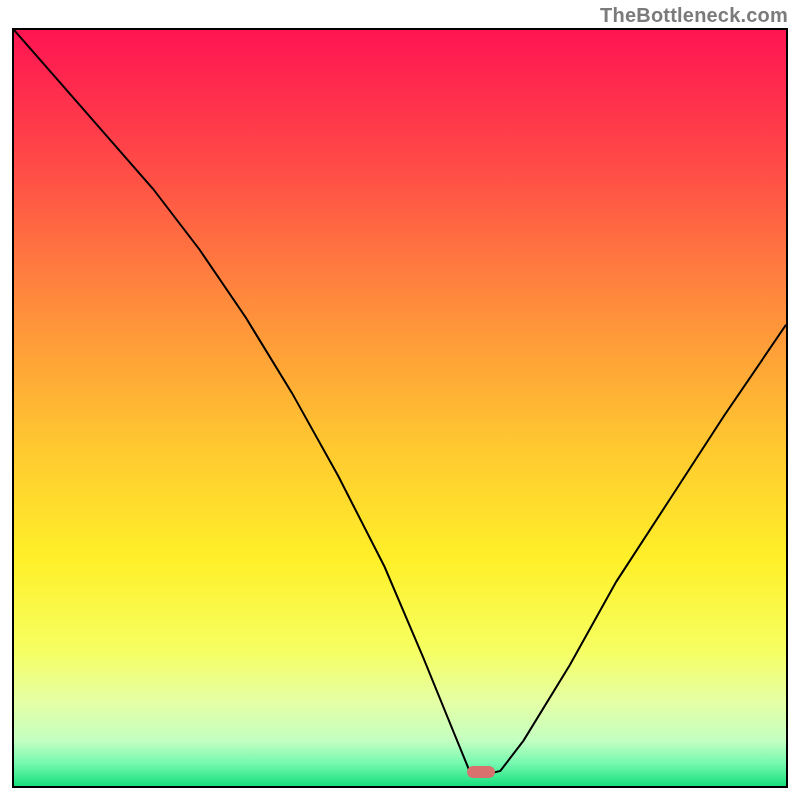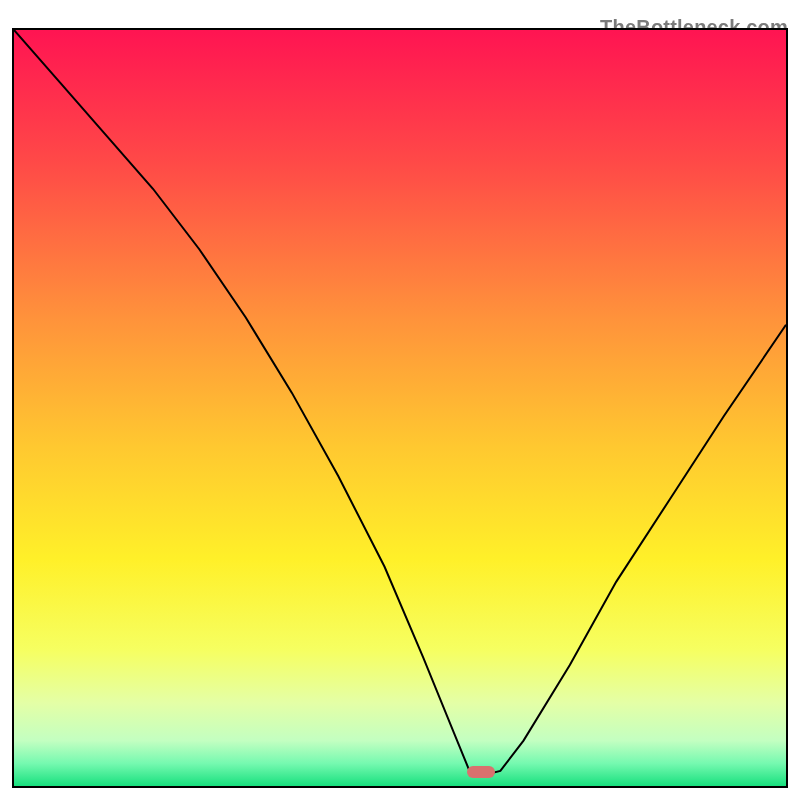--- a/index.html
+++ b/index.html
@@ -37,21 +37,21 @@
   }
   .marker {
     position: absolute;
     width: 28px;
     height: 12px;
     border-radius: 6px;
     transform: translate(-50%, -50%);
   }
   .watermark {
     position: absolute;
-    top: 16px;
+    top: 4px;
     right: 12px;
     font-size: 20px;
     font-weight: bold;
     color: #7b7b7b;
     letter-spacing: 0.2px;
   }
 </style>
 </head>
 <body>
 

